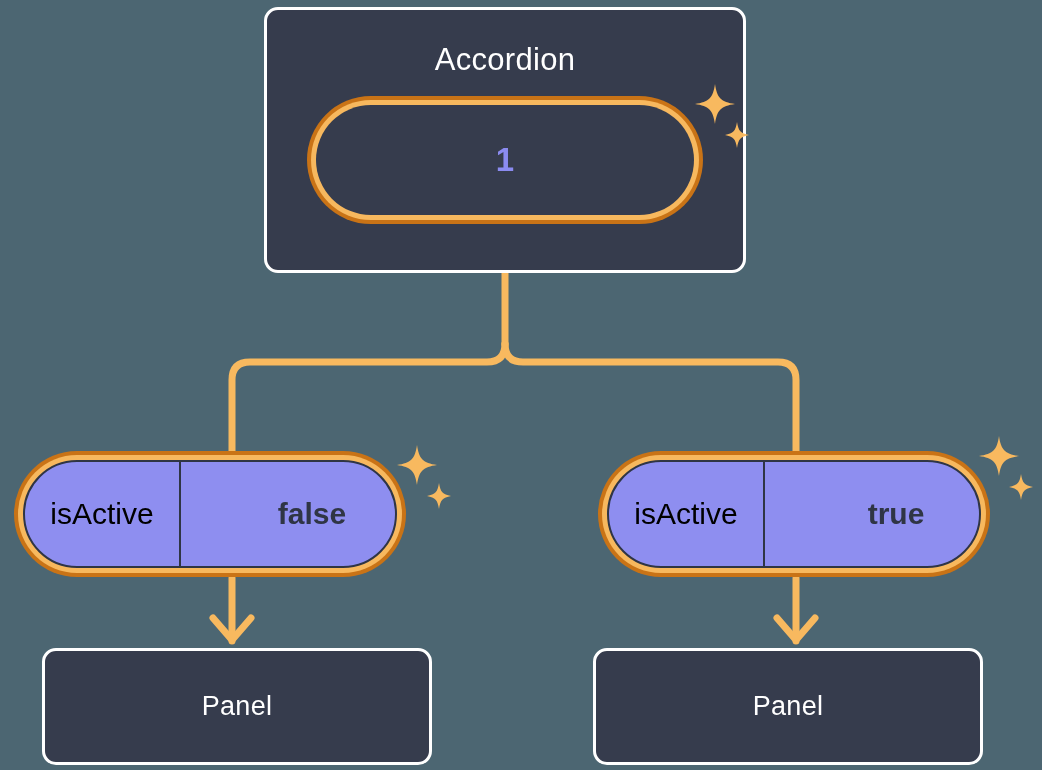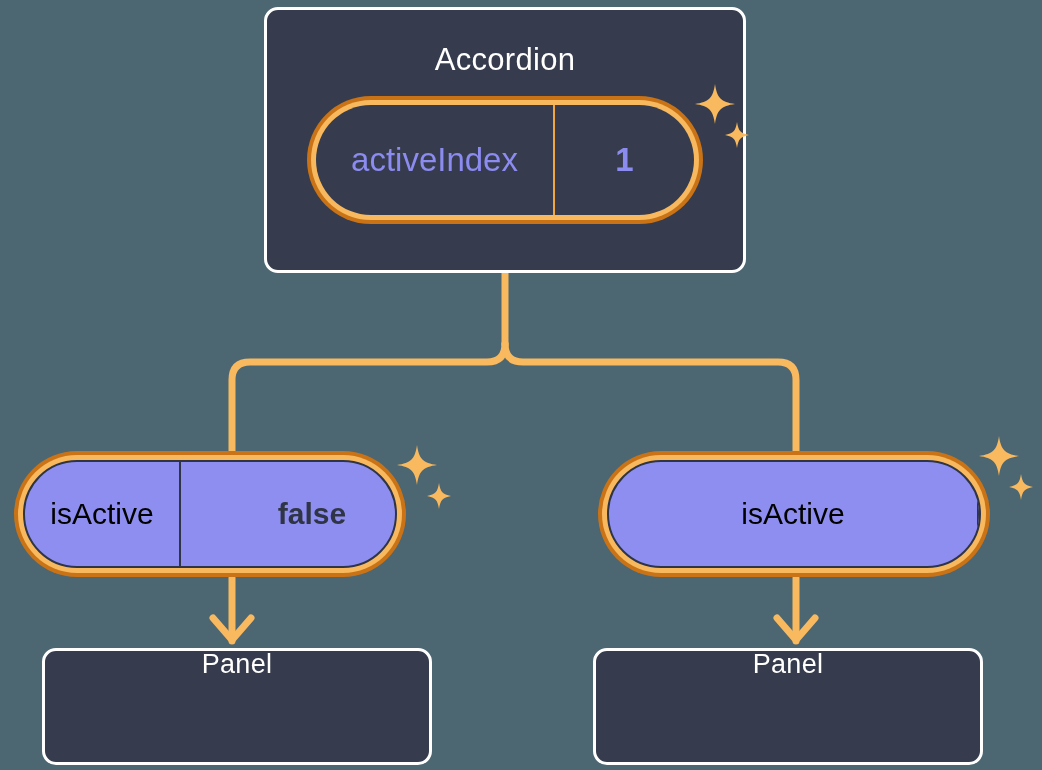--- a/index.html
+++ b/index.html
@@ -54,21 +54,21 @@
     left: 264px;
     top: 7px;
     width: 482px;
     height: 266px;
     padding-top: 34px;
   }
 
   .panel-box {
     width: 390px;
     height: 117px;
-    justify-content: flex-start;
+    justify-content: center;
     top: 648px;
   }
   #panel-left  { left: 42px; }
   #panel-right { left: 593px; }
   .panel-box .comp-title { font-size: 27px; }
 
   
   
   .pill-outer {
     position: absolute;
@@ -180,21 +180,20 @@
     </g>
   </svg>
 
   <div id="accordion-box" class="comp-box">
     <div class="comp-title">Accordion</div>
   </div>
 
   <div id="pill-activeindex" class="pill-outer">
     <div class="pill-mid">
       <div class="pill-inner">
-        <div class="pill-cell cell-key">activeIndex</div>
         <div class="pill-cell cell-val">1</div>
       </div>
     </div>
   </div>
 
   <svg class="sparkle" style="left:694px; top:82px;" width="56" height="68" viewBox="0 0 56 68" aria-hidden="true">
     <path fill="#f8b95f" d="M21 2 C23 16 27 20 41 22 C27 24 23 28 21 42 C19 28 15 24 1 22 C15 20 19 16 21 2 Z"></path>
     <path fill="#f8b95f" d="M43 40 C44.4 49 46.6 51.4 55 53 C46.6 54.6 44.4 57 43 66 C41.6 57 39.4 54.6 31 53 C39.4 51.4 41.6 49 43 40 Z"></path>
   </svg>
 
@@ -213,20 +212,21 @@
   </svg>
 
   <div id="panel-left" class="comp-box panel-box">
     <div class="comp-title">Panel</div>
   </div>
 
   <div id="pill-isactive-right" class="pill-outer pill-state">
     <div class="pill-mid">
       <div class="pill-inner">
         <div class="pill-cell cell-key">isActive</div>
+        <div class="pill-cell cell-val">true</div>
       </div>
     </div>
   </div>
 
   <svg class="sparkle" style="left:978px; top:434px;" width="56" height="68" viewBox="0 0 56 68" aria-hidden="true">
     <path fill="#f8b95f" d="M21 2 C23 16 27 20 41 22 C27 24 23 28 21 42 C19 28 15 24 1 22 C15 20 19 16 21 2 Z"></path>
     <path fill="#f8b95f" d="M43 40 C44.4 49 46.6 51.4 55 53 C46.6 54.6 44.4 57 43 66 C41.6 57 39.4 54.6 31 53 C39.4 51.4 41.6 49 43 40 Z"></path>
   </svg>
 
   <div id="panel-right" class="comp-box panel-box">

